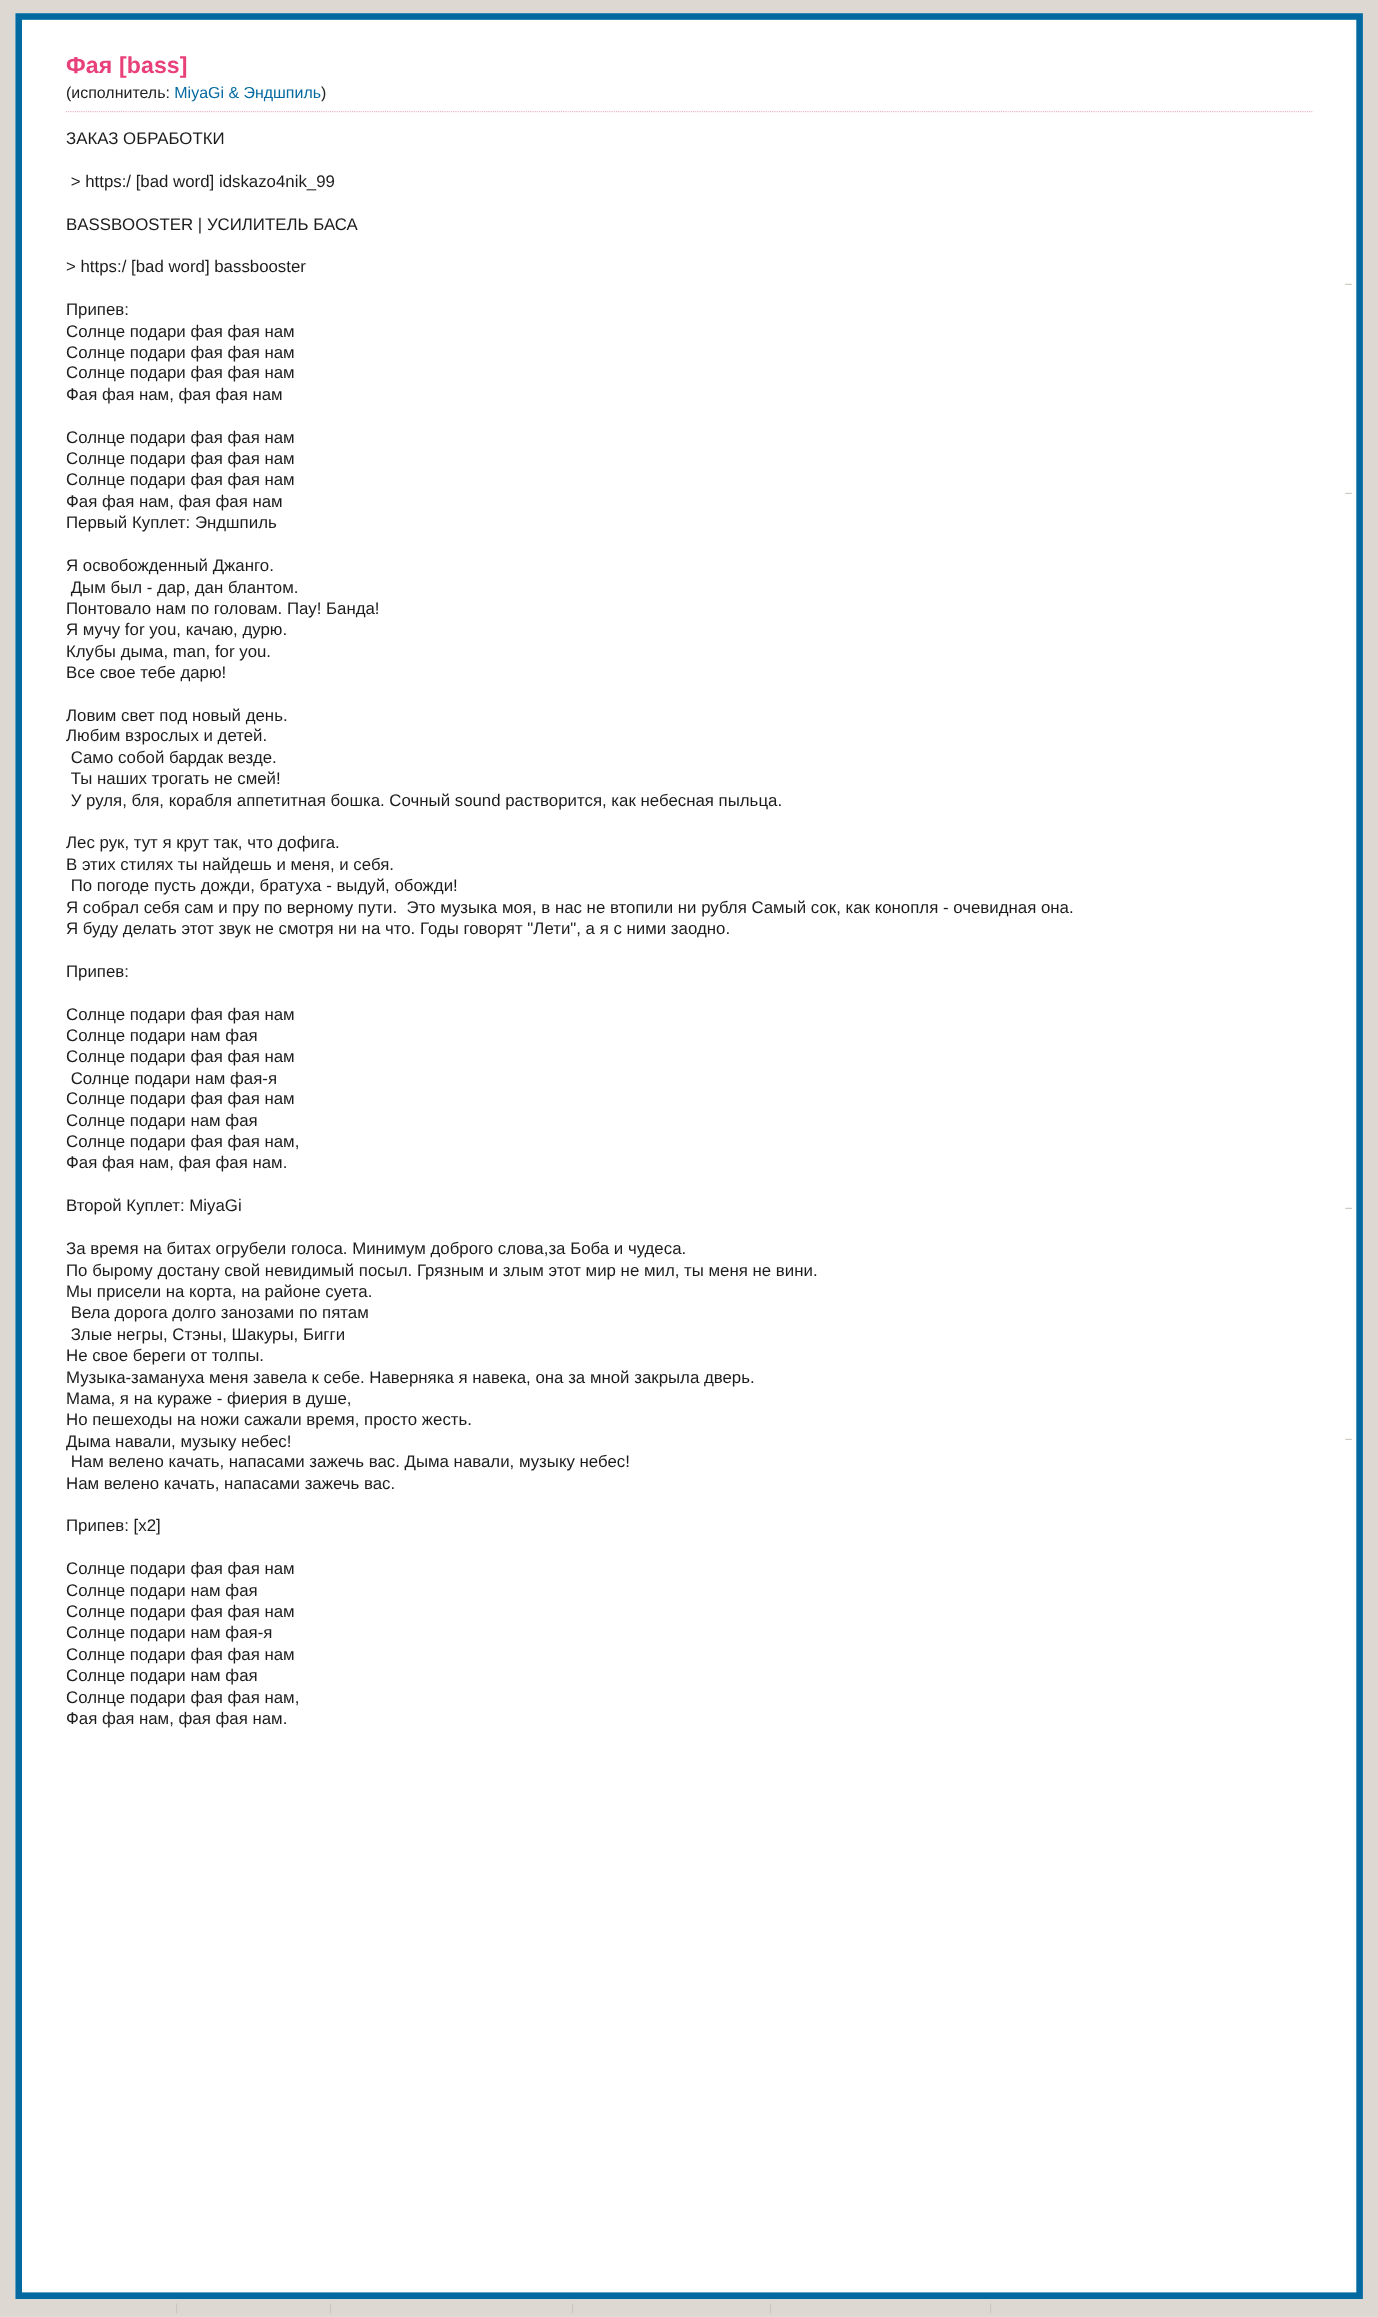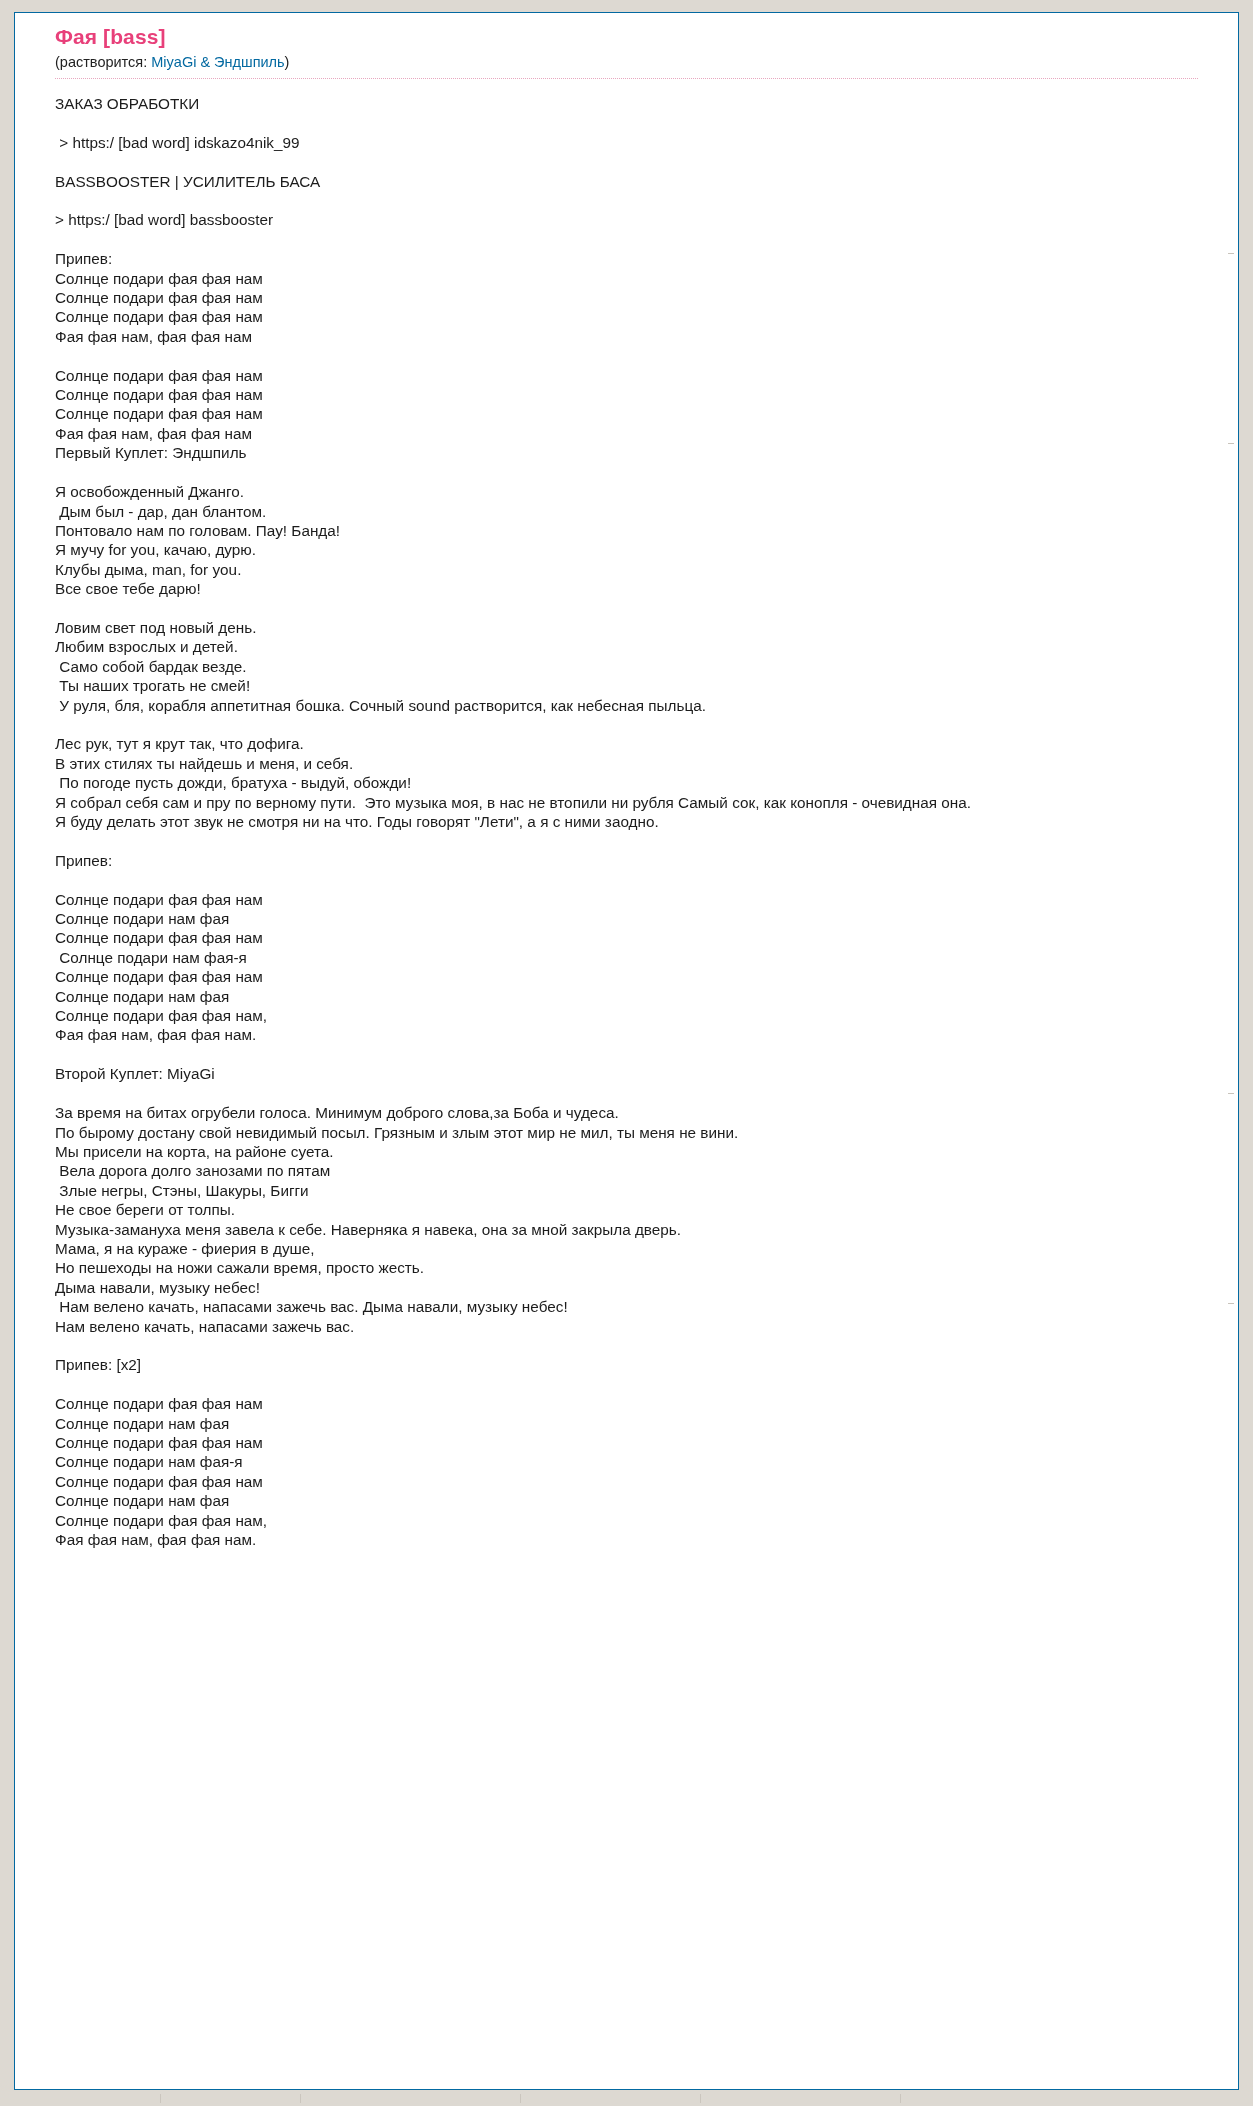--- a/index.html
+++ b/index.html
@@ -11,24 +11,24 @@
   .page-frame {
     width: 1253px;
     min-height: 2106px;
     box-sizing: border-box;
     padding: 12px 14px 14px 14px;
     background: #ddd9d2;
     position: relative;
   }
   .sheet {
     background: #ffffff;
-    border: 1px solid #0369a1;
+    border: 6px solid #0369a1;
     box-sizing: border-box;
     min-height: 2078px;
-    padding: 12px 40px 40px 40px;
+    padding: 30px 40px 40px 40px;
     position: relative;
   }
   .song-title {
     color: #e8407a;
     font-size: 21px;
     font-weight: bold;
     letter-spacing: 0.1px;
     margin: 0 0 4px 0;
     line-height: 1.15;
   }
@@ -81,21 +81,21 @@
   }
 </style>
 </head>
 <body>
 
 <div class="page-frame">
   <div class="sheet">
 
     <h1 class="song-title">Фая [bass]</h1>
 
-    <p class="artist-line"><span>(растворится: </span><a href="#">MiyaGi &amp; Эндшпиль</a><span>)</span></p>
+    <p class="artist-line"><span>(исполнитель: </span><a href="#">MiyaGi &amp; Эндшпиль</a><span>)</span></p>
 
     <hr class="dotted-rule">
 
     <div class="lyrics">ЗАКАЗ ОБРАБОТКИ
 
  &gt; https:/ [bad word] idskazo4nik_99
 
 BASSBOOSTER | УСИЛИТЕЛЬ БАСА
 
 &gt; https:/ [bad word] bassbooster

